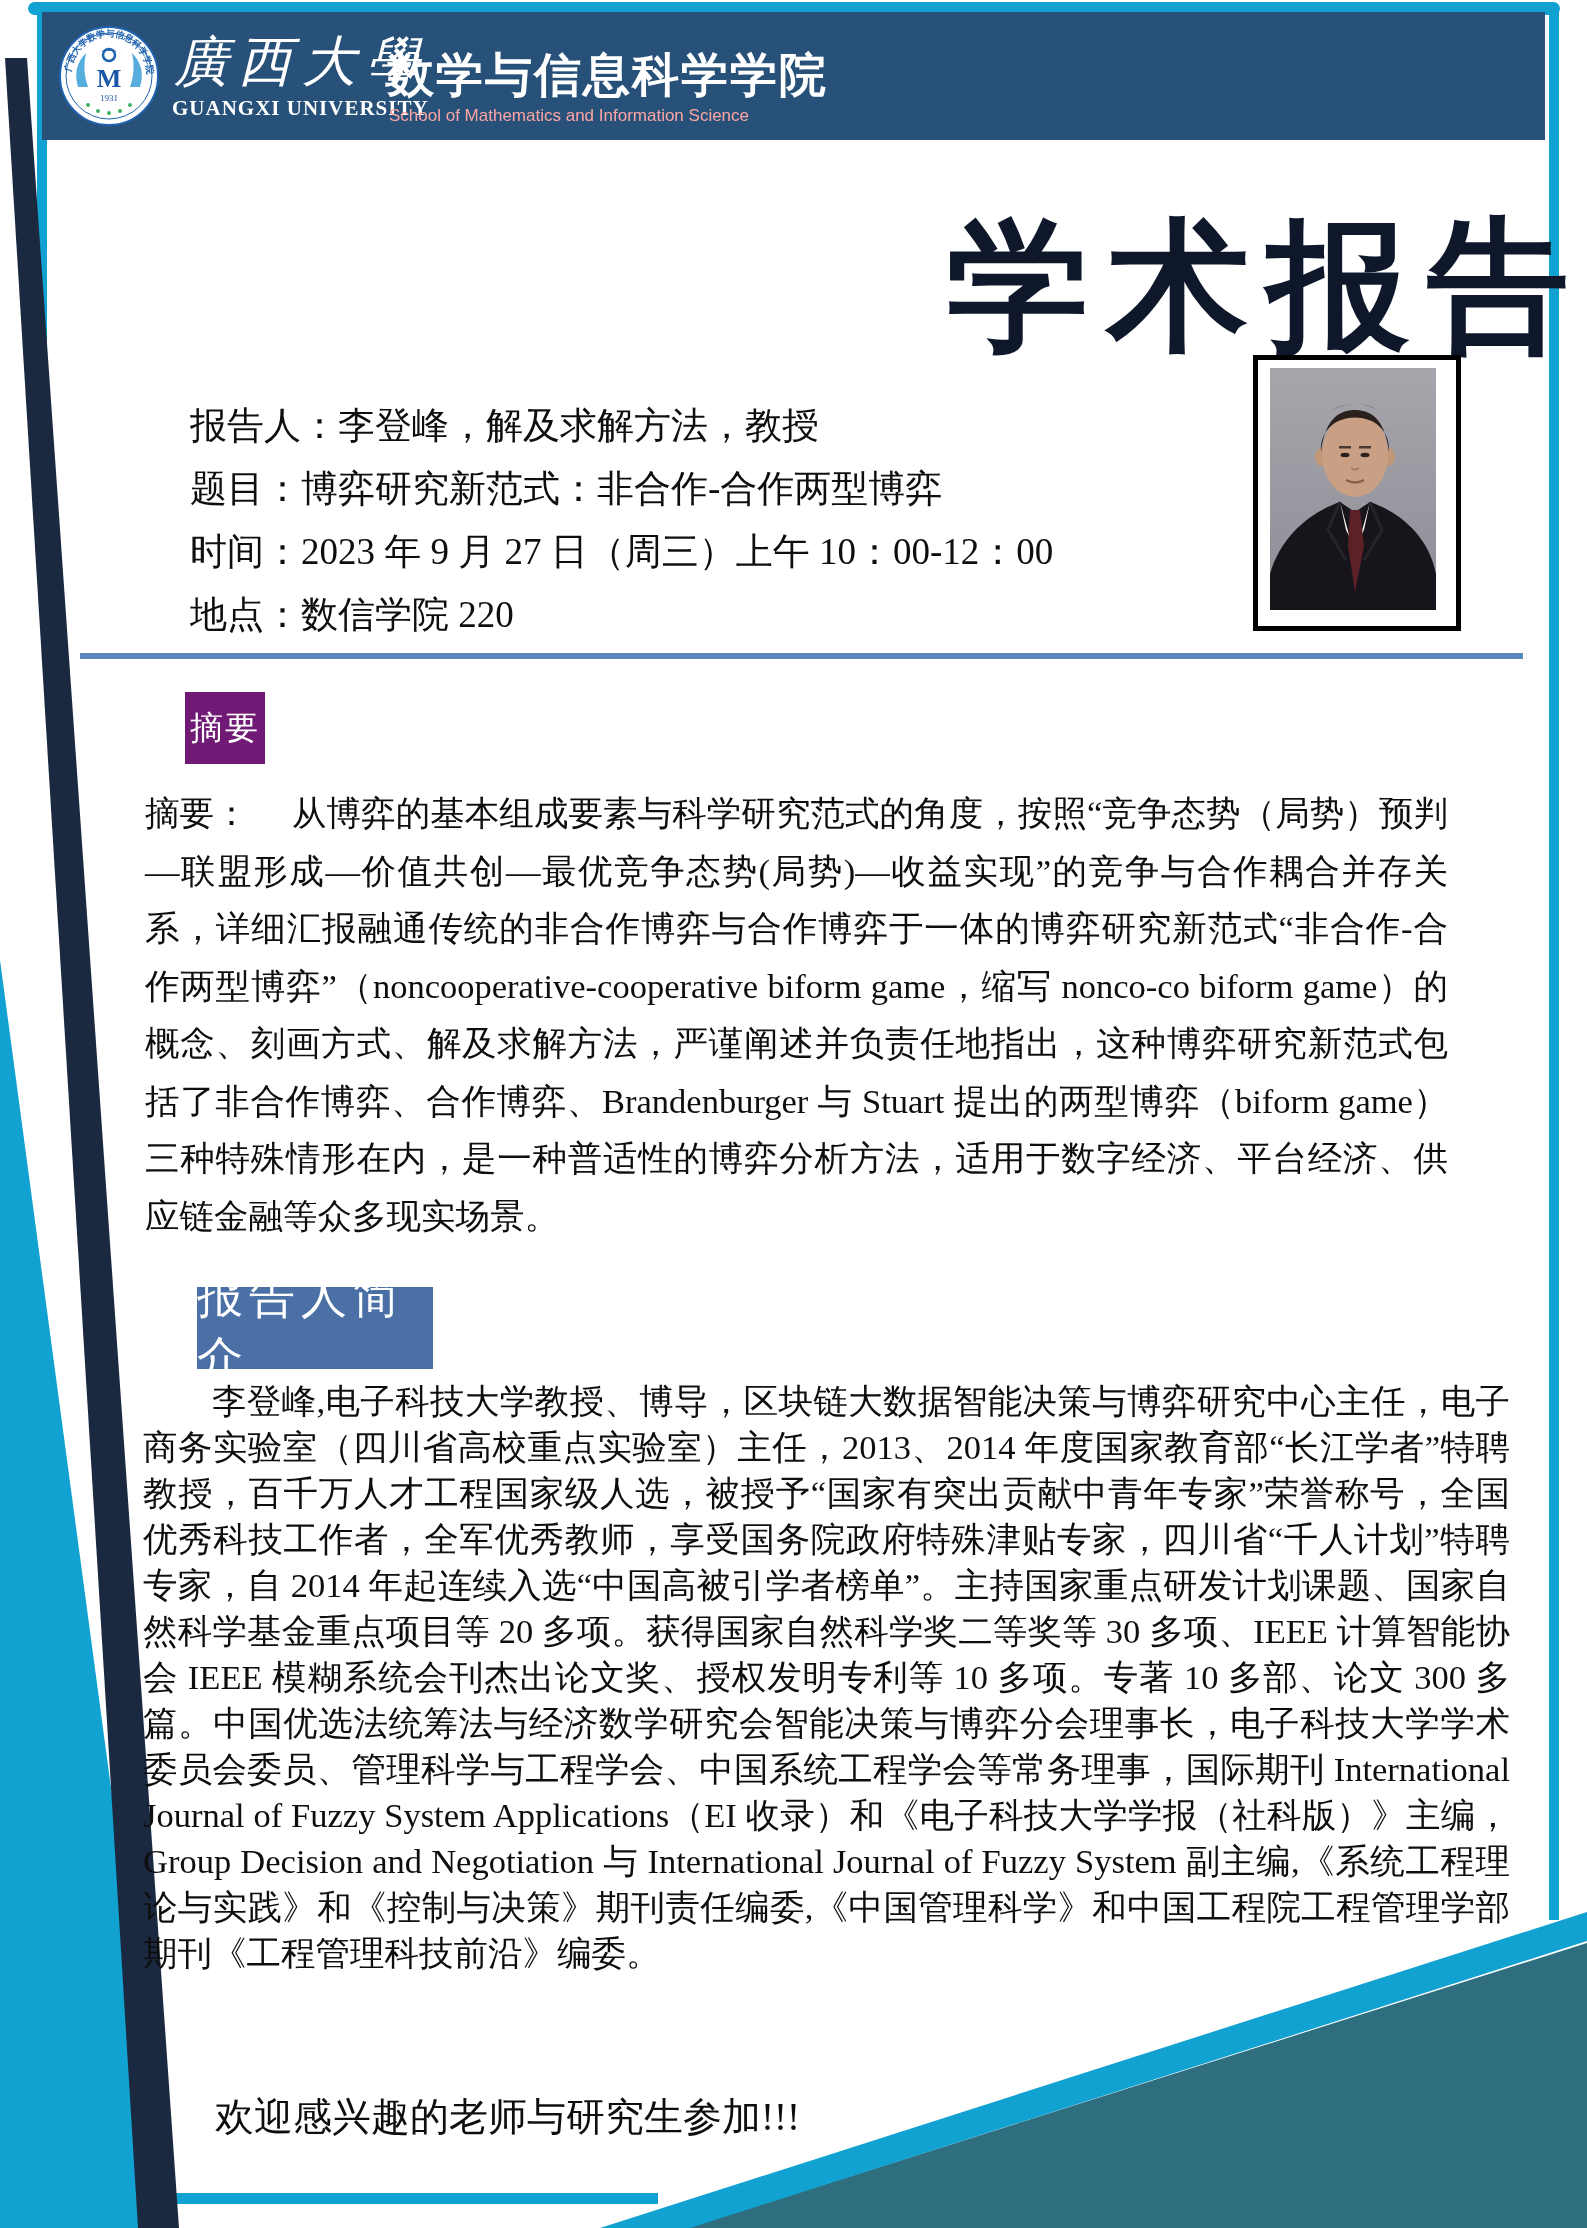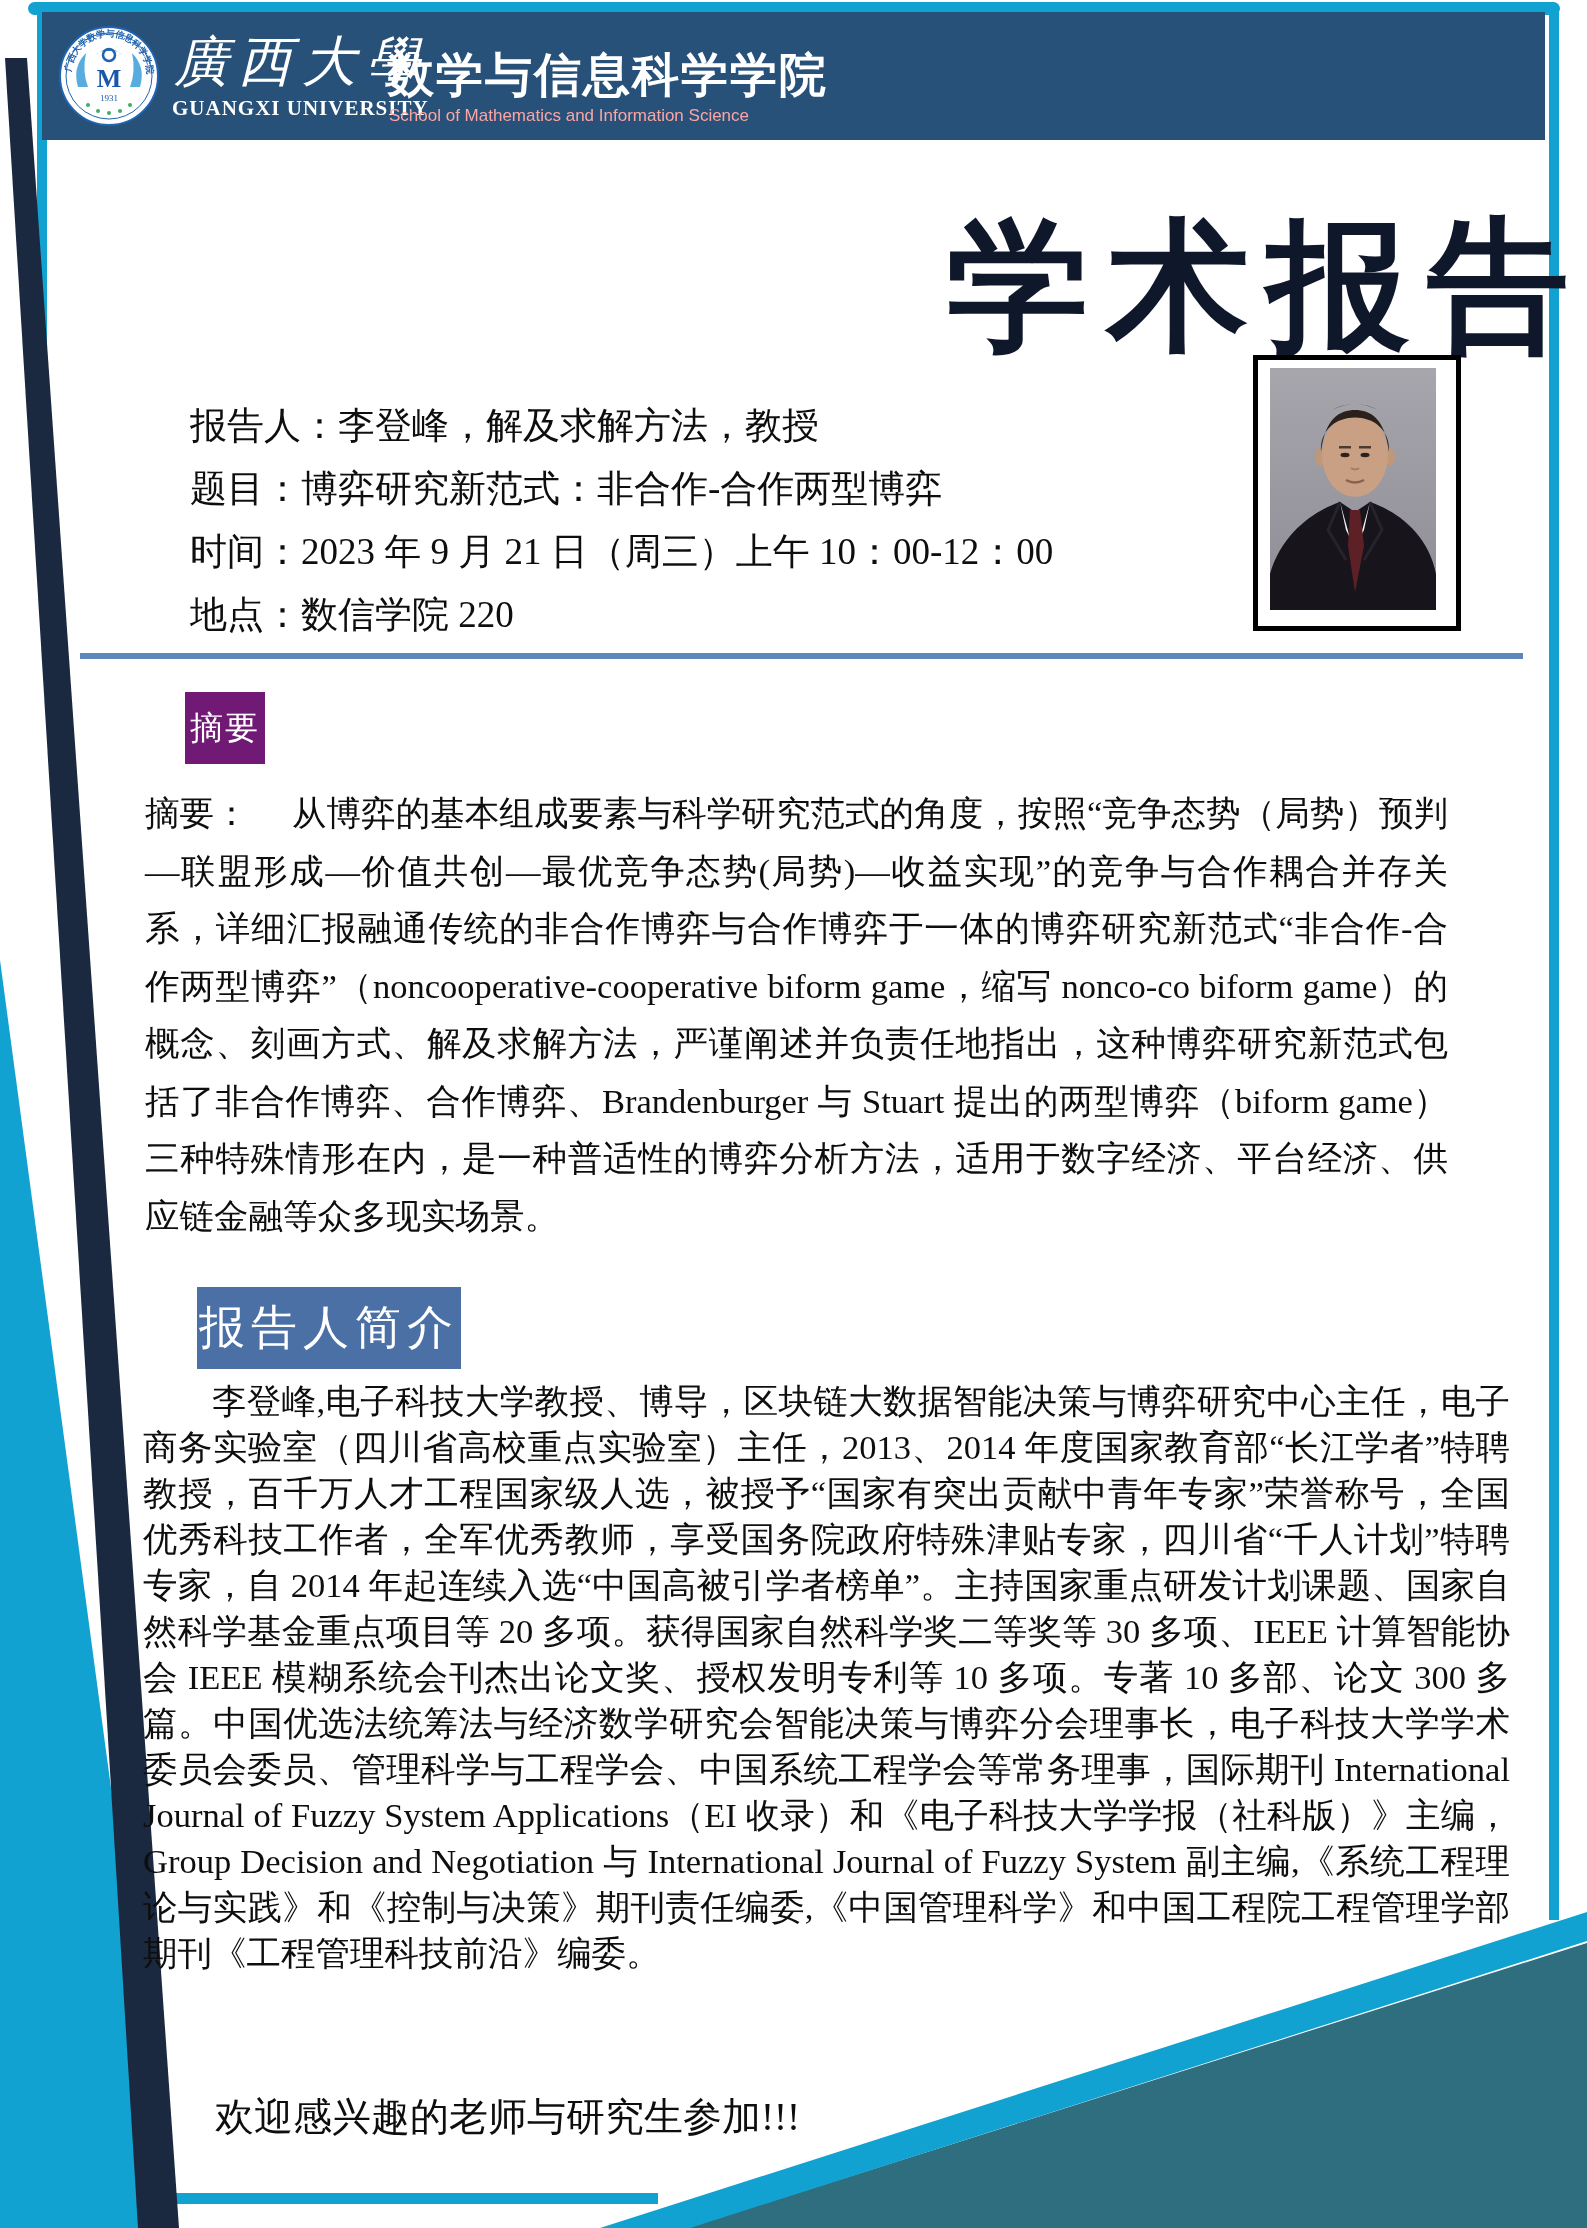--- a/index.html
+++ b/index.html
@@ -44,21 +44,21 @@
   .rule{position:absolute; left:80px; top:653px; width:1443px; height:6px; background:#5b87bb; z-index:4;}
 
   
   .abstract-badge{position:absolute; left:185px; top:692px; width:80px; height:72px; background:#701a75;
     z-index:4; color:#fff; font-size:33px; display:flex; align-items:center; justify-content:center;
     letter-spacing:2px;}
   .abstract-text{position:absolute; left:145px; top:785px; width:1303px; z-index:4;
     font-size:34.5px; line-height:57.5px; text-align:justify; color:#0e0e0e;}
 
   
-  .bio-badge{position:absolute; left:197px; top:1287px; width:264px; height:82px; background:#4a70a6;
+  .bio-badge{position:absolute; left:197px; top:1287px; width:236px; height:82px; background:#4a70a6;
     z-index:4; color:#fff; font-size:46px; display:flex; align-items:center; justify-content:center;
     letter-spacing:6px;}
   .bio-text{position:absolute; left:143px; top:1378px; width:1367px; z-index:4;
     font-size:34.5px; line-height:46px; text-align:justify; color:#0e0e0e; text-indent:2em;}
 
   .welcome{position:absolute; left:215px; top:2090px; z-index:4; font-size:39px; color:#0e0e0e;
     white-space:nowrap;}
 </style>
 </head>
 <body>
@@ -103,21 +103,21 @@
     <div class="uni-en">GUANGXI UNIVERSITY</div>
     <div class="school-cn">数学与信息科学学院</div>
     <div class="school-en">School of Mathematics and Information Science</div>
   </div>
 
   <div class="main-title">学术报告</div>
 
   <div class="info-block">
     <div>报告人：李登峰，解及求解方法，教授</div>
     <div>题目：博弈研究新范式：非合作-合作两型博弈</div>
-    <div>时间：2023 年 9 月 21 日（周三）上午 10：00-12：00</div>
+    <div>时间：2023 年 9 月 27 日（周三）上午 10：00-12：00</div>
     <div>地点：数信学院 220</div>
   </div>
 
   <div class="photo-frame">
     <svg width="188" height="256" viewBox="0 0 188 256">
       <defs>
         <linearGradient id="bgGrad" x1="0" y1="0" x2="0" y2="1">
           <stop offset="0" stop-color="#a8a6ad"></stop>
             <stop offset="1" stop-color="#8e8c94"></stop>
         </linearGradient>

